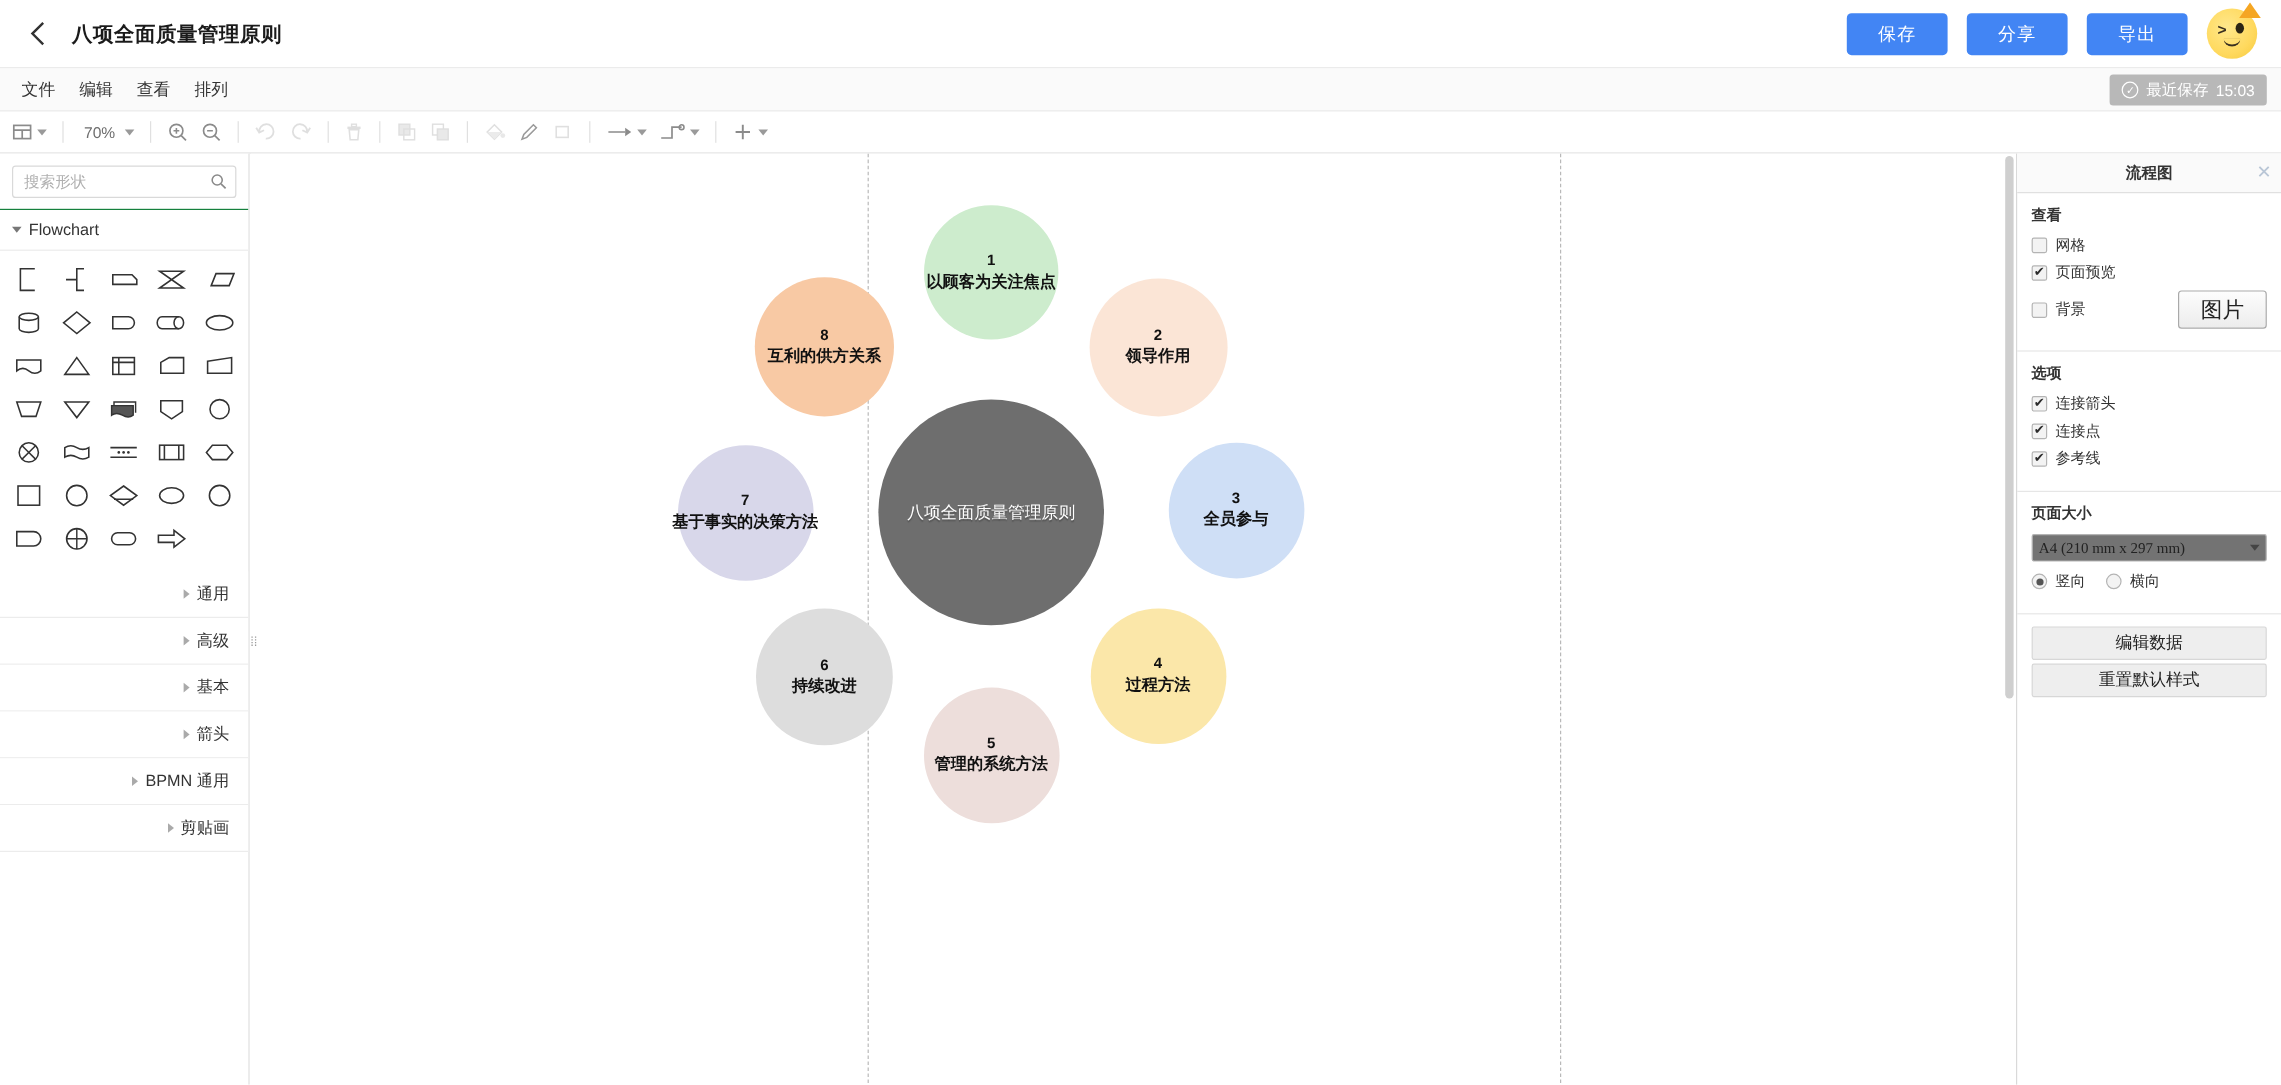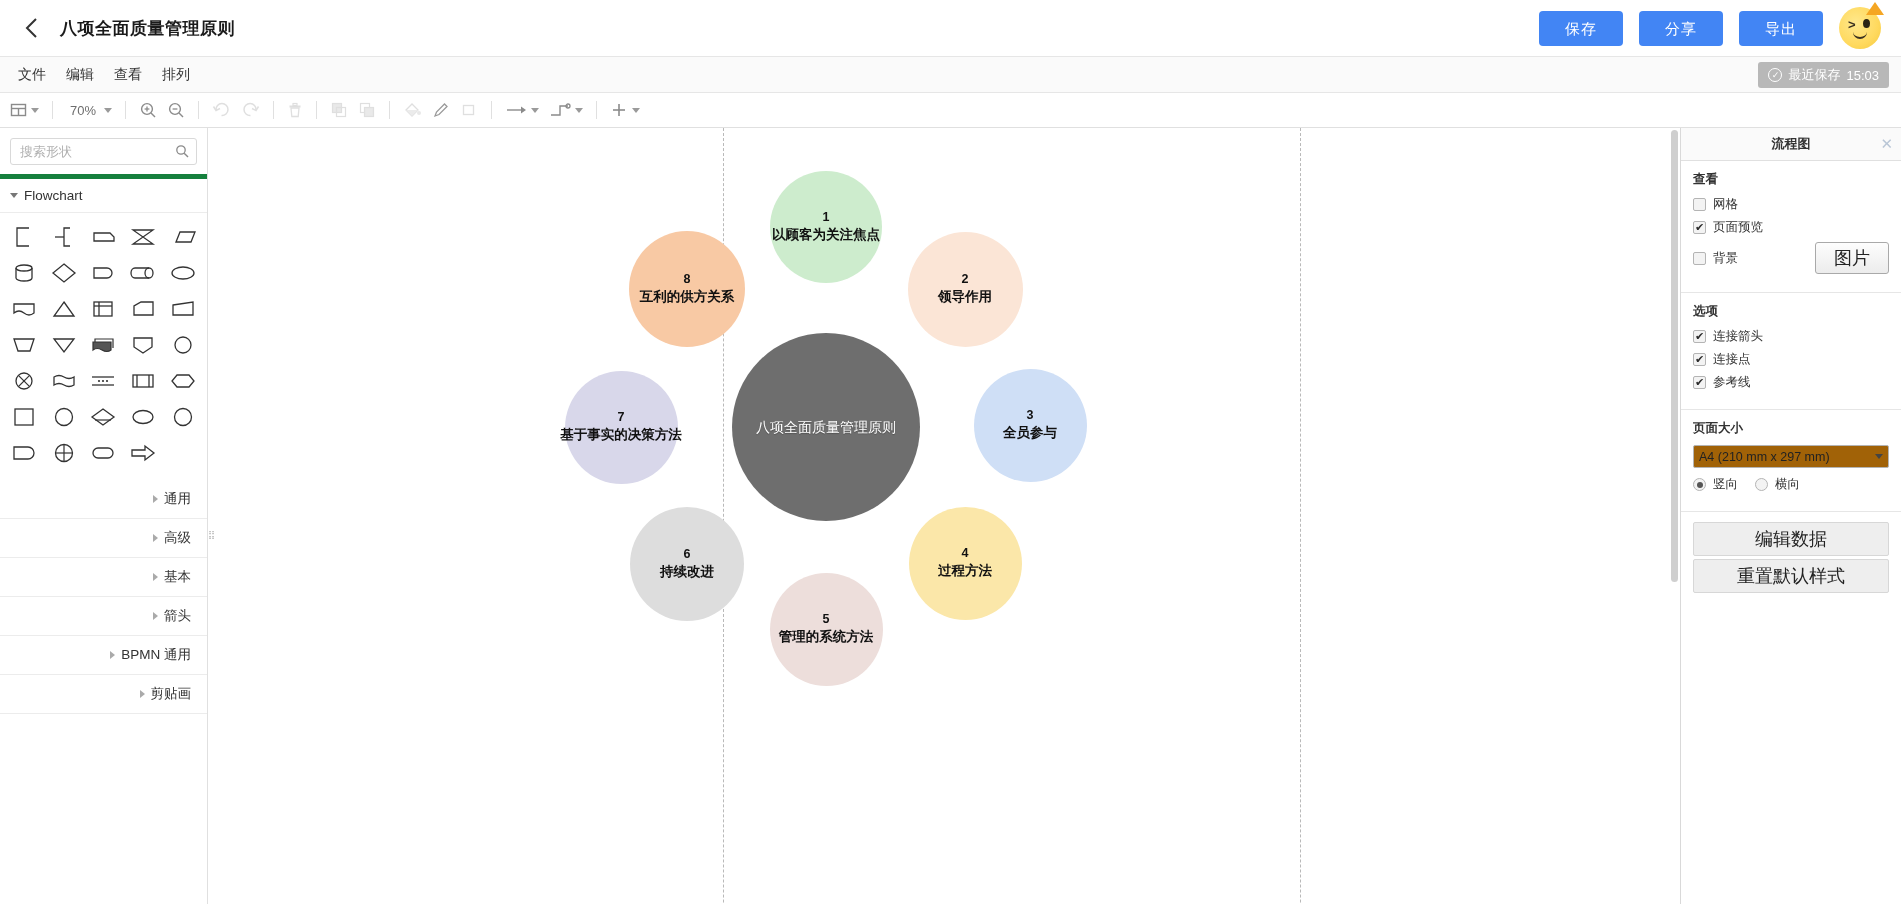--- a/index.html
+++ b/index.html
@@ -99,21 +99,21 @@
     border-top: 5px solid #9a9a9a;
   }
   .tb-sep { width: 1px; height: 18px; background: #e0e0e0; margin: 0 7px; }
   .zoom-label { font-size: 13px; color: #6e6e6e; padding: 0 4px; }
 
   
   .left-panel {
     position: absolute; top: 128px; left: 0; width: 208px; height: 776px;
     background: #ffffff; border-right: 1px solid #e0e0e0; overflow: hidden;
   }
-  .search-wrap { padding: 10px 10px 9px 10px; border-bottom: 5px solid #15803d; }
+  .search-wrap { padding: 10px 10px 9px 10px; border-bottom: 1px solid #15803d; }
   .search-box {
     position: relative; border: 1px solid #d9d9d9; border-radius: 3px;
     height: 27px; background: #fff;
   }
   .search-box input {
     width: 100%; height: 100%; border: 0; outline: none; background: transparent;
     font-size: 13px; color: #333; padding: 0 26px 0 9px;
     font-family: inherit;
   }
   .search-box input::placeholder { color: #b0b0b0; }
@@ -211,31 +211,31 @@
     content: ""; width: 6px; height: 6px; border-radius: 50%; background: #555;
   }
   .img-btn {
     margin-left: auto; padding: 3px 18px; font-size: 18px;
     border: 1px solid #a9a9a9; border-radius: 3px; cursor: pointer;
     background: linear-gradient(#fdfdfd, #ececec); color: #222;
   }
   .sel-wrap { position: relative; margin-bottom: 8px; }
   .sel {
     width: 100%; height: 23px; border: 1px solid #b4b4b4; border-radius: 2px;
-    background: #a16207; font-size: 12.5px; color: #222;
-    padding: 0 20px 0 5px; font-family: Liberation Sans, sans-serif; appearance: none;
+    background: #737373; font-size: 12.5px; color: #222;
+    padding: 0 20px 0 5px; font-family: Liberation Serif, serif; appearance: none;
     cursor: pointer;
   }
   .sel-wrap .carat {
     position: absolute; right: 6px; top: 9px; pointer-events: none;
     width: 0; height: 0; border-left: 4px solid transparent;
     border-right: 4px solid transparent; border-top: 5px solid #444;
   }
   .wide-btn {
-    width: 100%; text-align: center; padding: 4px 0; font-size: 18px;
+    width: 100%; text-align: center; padding: 4px 0; font-size: 14px;
     border: 1px solid #d7d7d7; border-radius: 2px; background: #eeeeee;
     color: #222; cursor: pointer; margin-bottom: 3px;
   }
   .rp-actions { padding: 10px 12px; }
 </style>
 </head>
 <body>
 
 <div class="app">
 

